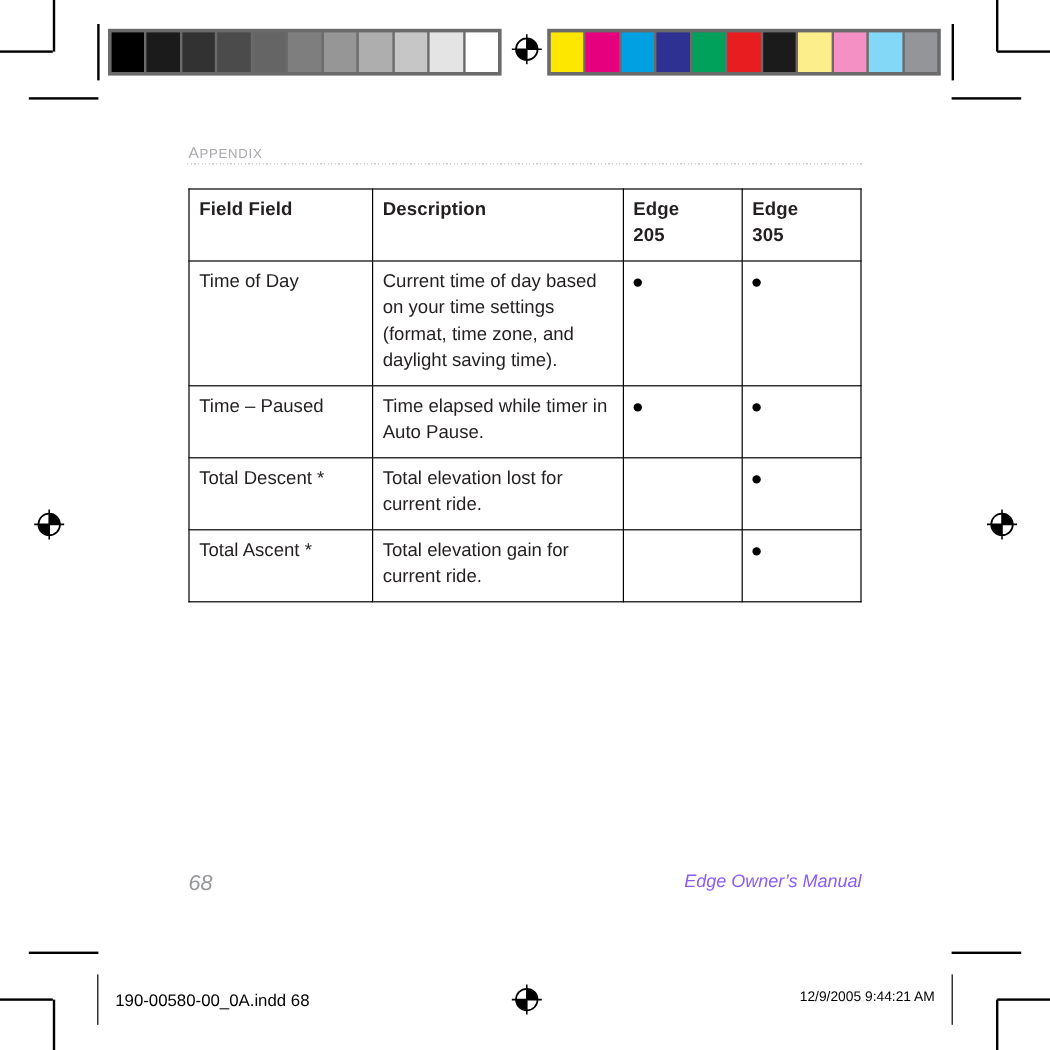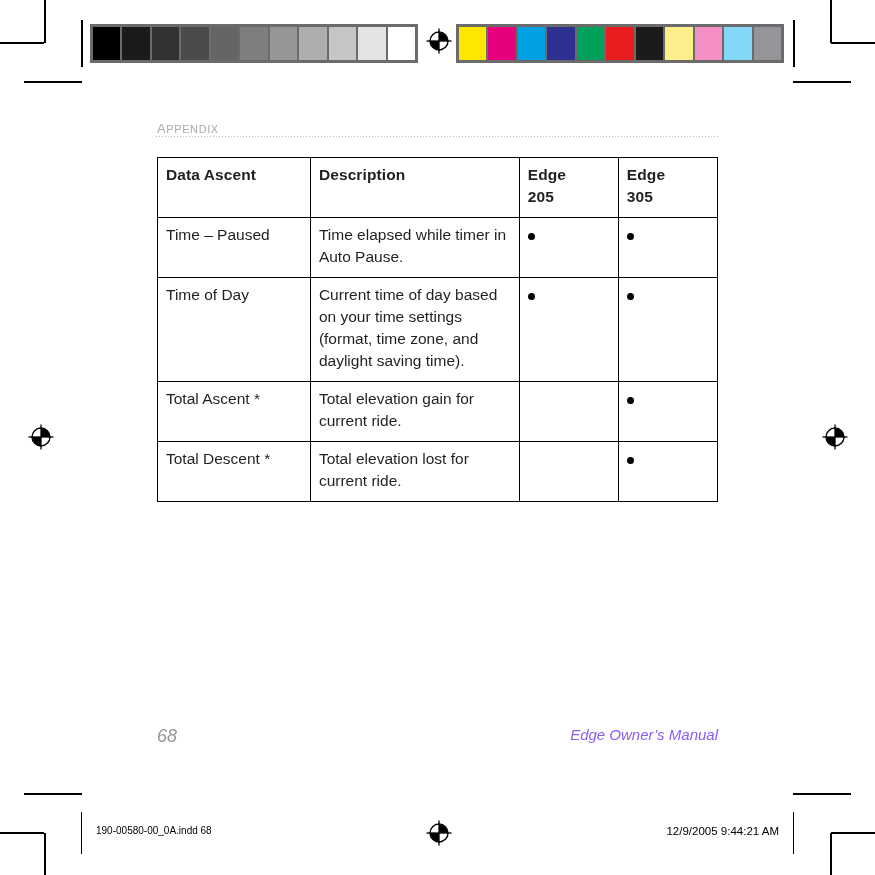--- a/index.html
+++ b/index.html
@@ -149,21 +149,21 @@
     font-style: italic;
     color: #8b5cf6;
     white-space: nowrap;
   }
 
   
   .slug-left {
     position: absolute;
     left: 96px;
     top: 825px;
-    font-size: 10px;
+    font-size: 14px;
     color: #000000;
     white-space: nowrap;
   }
   .slug-right {
     position: absolute;
     right: 96px;
     top: 825px;
     font-size: 11.5px;
     color: #000000;
     white-space: nowrap;
@@ -262,53 +262,53 @@
 
   <table class="data-table">
     <colgroup>
       <col class="col-field">
         <col class="col-desc">
         <col class="col-e205">
         <col class="col-e305">
     </colgroup>
     <thead>
       <tr>
-        <th>Data Ascent</th>
+        <th>Field Field</th>
         <th>Description</th>
         <th class="hdr-edge">Edge
 205</th>
         <th class="hdr-edge">Edge
 305</th>
       </tr>
     </thead>
     <tbody id="table-body">
         <tr>
+          <td>Time of Day</td>
+          <td>Current time of day based on your time settings (format, time zone, and daylight saving time).</td>
+          <td class="dot-cell"><span class="dot"></span></td>
+          <td class="dot-cell"><span class="dot"></span></td>
+        </tr>
+        <tr>
           <td>Time – Paused</td>
           <td>Time elapsed while timer in Auto Pause.</td>
           <td class="dot-cell"><span class="dot"></span></td>
           <td class="dot-cell"><span class="dot"></span></td>
         </tr>
         <tr>
-          <td>Time of Day</td>
-          <td>Current time of day based on your time settings (format, time zone, and daylight saving time).</td>
-          <td class="dot-cell"><span class="dot"></span></td>
+          <td>Total Descent *</td>
+          <td>Total elevation lost for current ride.</td>
+          <td class="dot-cell"></td>
           <td class="dot-cell"><span class="dot"></span></td>
         </tr>
         <tr>
           <td>Total Ascent *</td>
           <td>Total elevation gain for current ride.</td>
           <td class="dot-cell"></td>
           <td class="dot-cell"><span class="dot"></span></td>
         </tr>
-        <tr>
-          <td>Total Descent *</td>
-          <td>Total elevation lost for current ride.</td>
-          <td class="dot-cell"></td>
-          <td class="dot-cell"><span class="dot"></span></td>
-        </tr>
       </tbody>
   </table>
 
   <div class="folio">68</div>
   <div class="manual-title">Edge Owner’s Manual</div>
 </div>
 
 <div class="slug-rule" style="left:81px;  top:812px; height:42px;"></div>
 <div class="slug-left">190-00580-00_0A.indd   68</div>
 <div class="slug-right">12/9/2005   9:44:21 AM</div>

